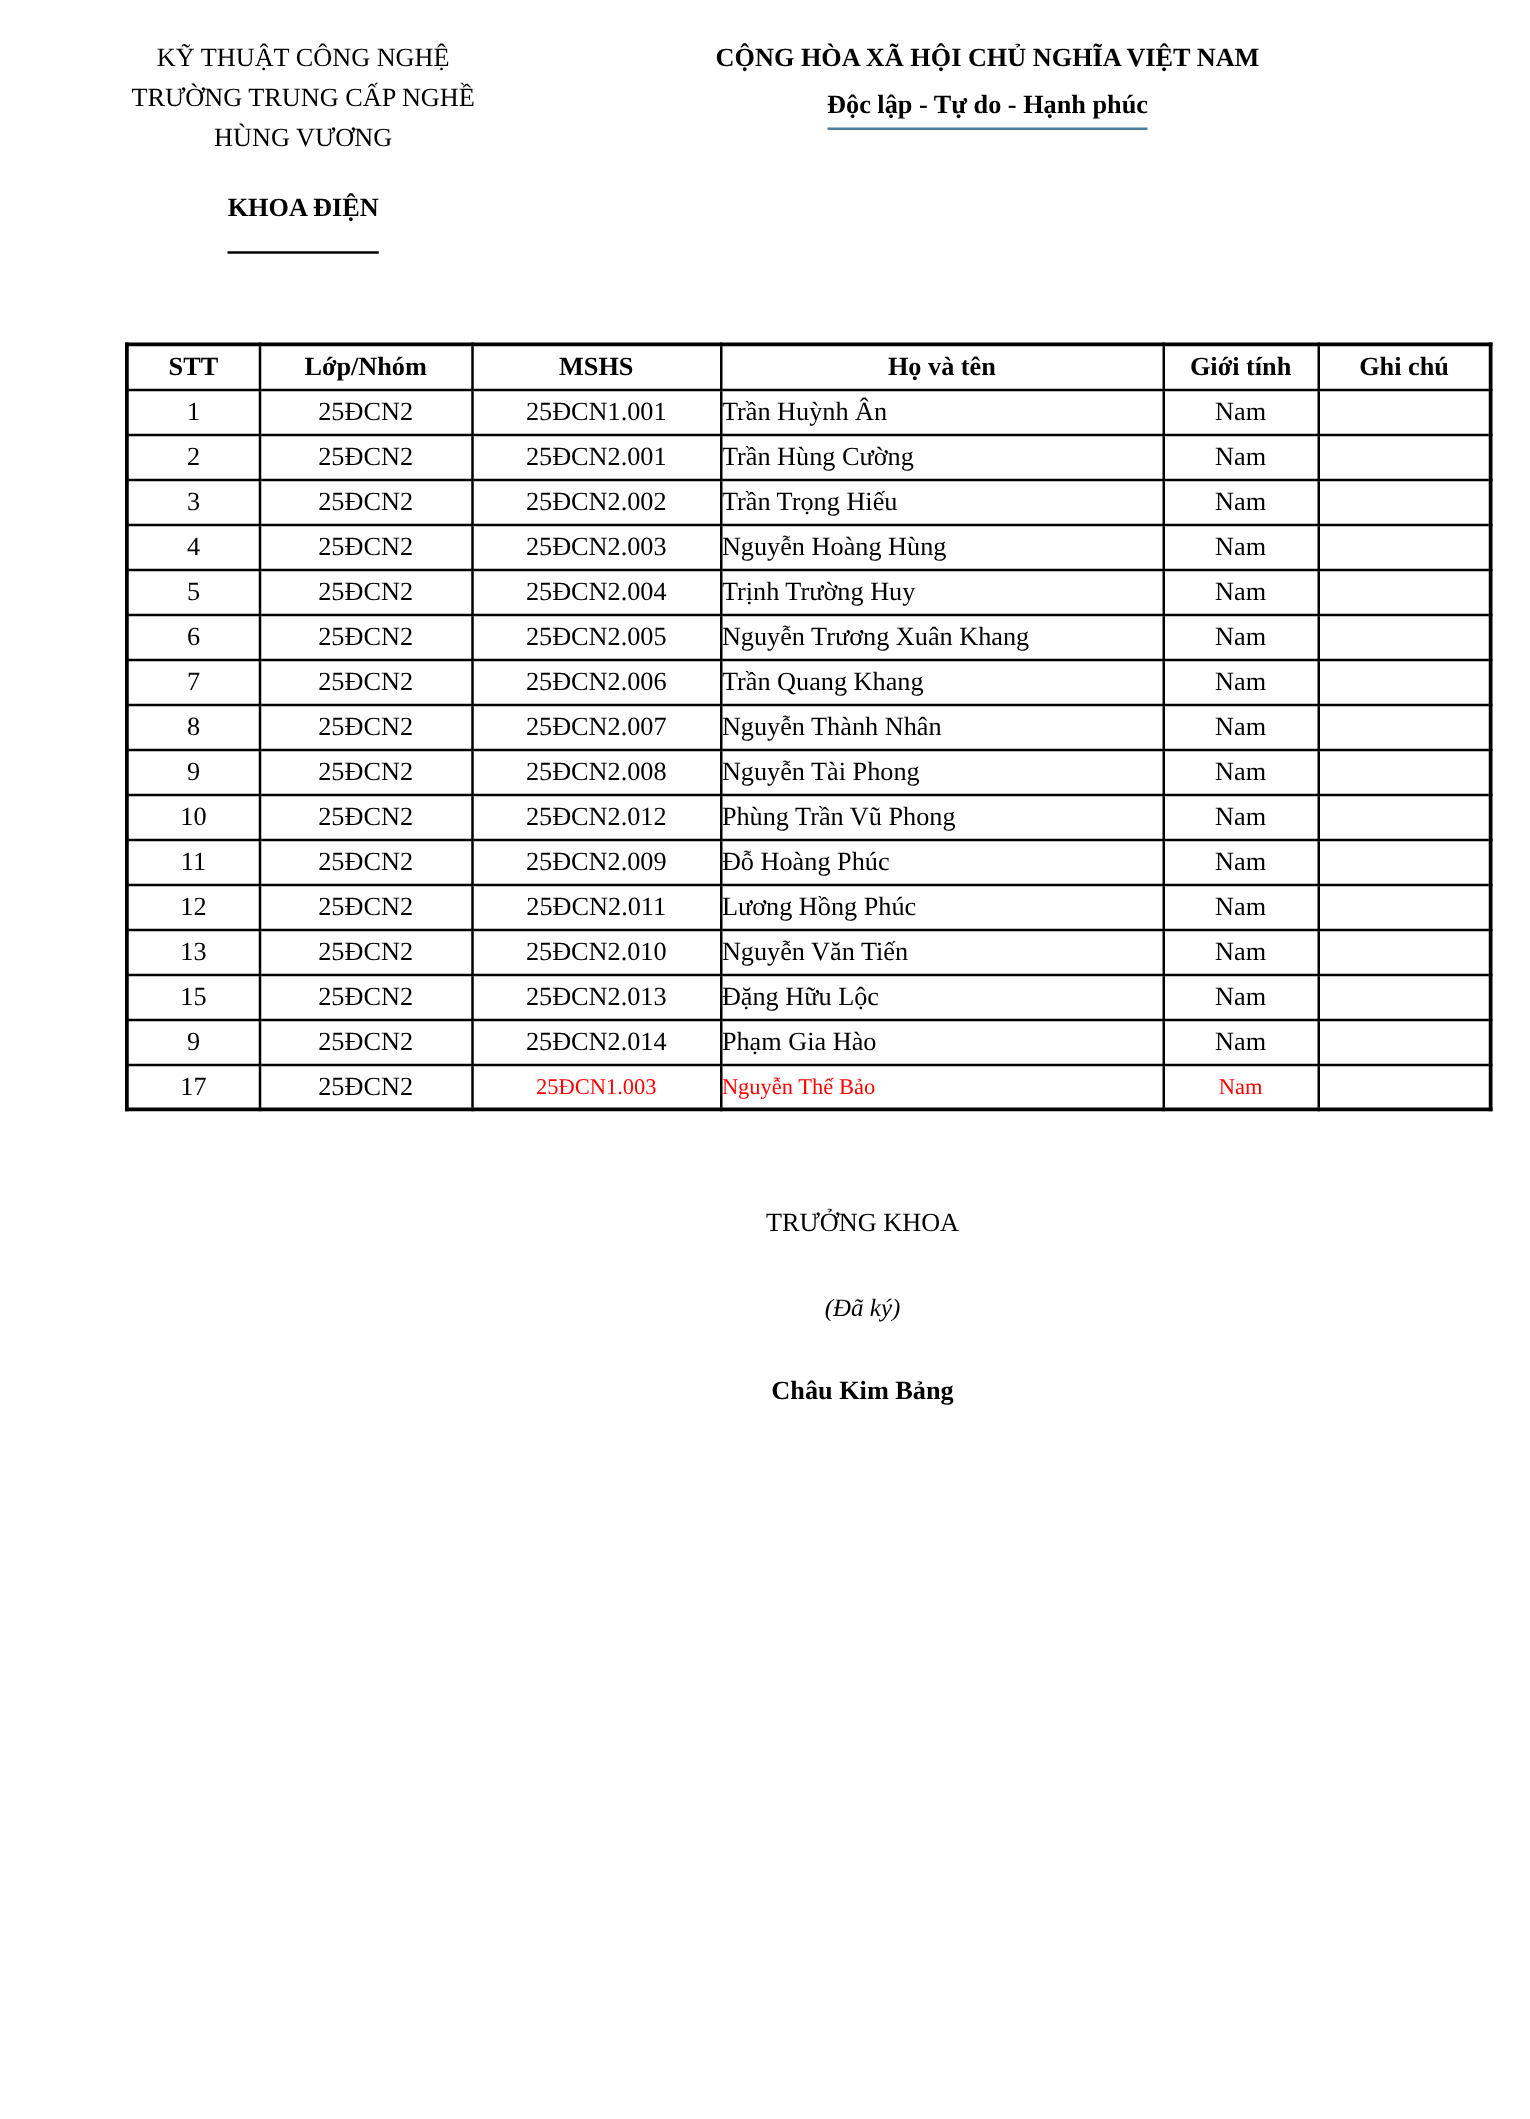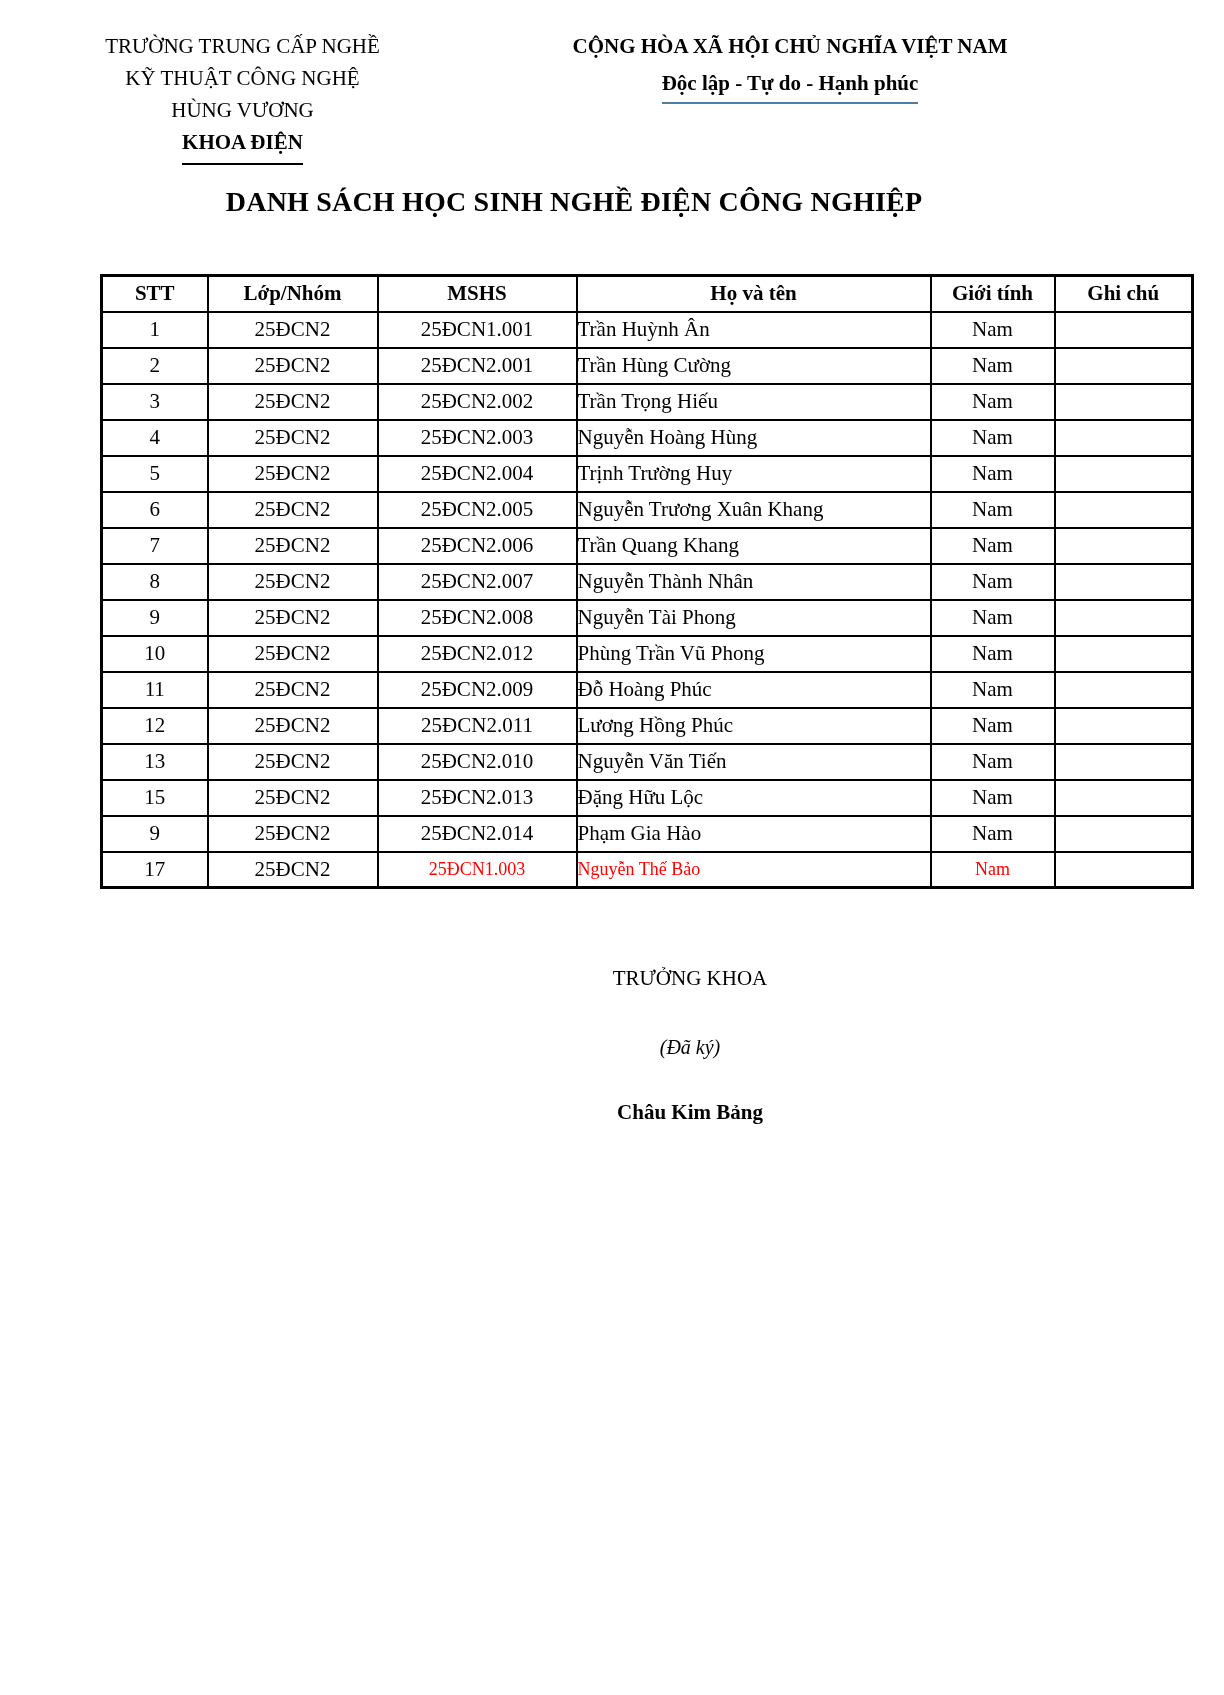--- a/index.html
+++ b/index.html
@@ -24,21 +24,22 @@
     position: absolute;
     top: 30px; left: 60px; width: 365px;
     text-align: center;
     font-size: 21px;
     line-height: 32px;
   }
   .hdr-left .dept { font-weight: bold; }
   .hdr-left .dept .u {
     display: inline-block;
     border-bottom: 2px solid #000;
-    padding-bottom: 5px;
+    padding-bottom: 19px;
+    margin-top: 24px;
   }
   .hdr-right {
     position: absolute;
     top: 30px; left: 555px; width: 470px;
     text-align: center;
     font-size: 21px;
     line-height: 32px;
     font-weight: bold;
   }
   .hdr-right .motto-wrap { margin-top: 5px; font-family: Liberation Serif, serif; }
@@ -94,32 +95,31 @@
   .f-role  { top: 966px;  font-size: 21px; font-weight: normal; }
   .f-signed{ top: 1036px; font-size: 20px; font-style: italic; }
   .f-name  { top: 1100px; font-size: 21px; font-weight: bold; }
 </style>
 </head>
 <body>
 
 <div class="page">
 
   <div class="hdr-left">
+    <div>KỸ THUẬT CÔNG NGHỆ</div>
     <div>TRƯỜNG TRUNG CẤP NGHỀ</div>
-    <div>KỸ THUẬT CÔNG NGHỆ</div>
     <div>HÙNG VƯƠNG</div>
     <div class="dept"><span class="u">KHOA ĐIỆN</span></div>
   </div>
 
   <div class="hdr-right">
     <div>CỘNG HÒA XÃ HỘI CHỦ NGHĨA VIỆT NAM</div>
     <div class="motto-wrap"><span class="motto-u">Độc lập - Tự do - Hạnh phúc</span></div>
   </div>
 
-  <div class="title">DANH SÁCH HỌC SINH NGHỀ ĐIỆN CÔNG NGHIỆP</div>
 
   <table class="roster">
     <colgroup>
       <col style="width:106px">
       <col style="width:170px">
       <col style="width:199px">
       <col style="width:354px">
       <col style="width:124px">
       <col style="width:138px">
     </colgroup>

